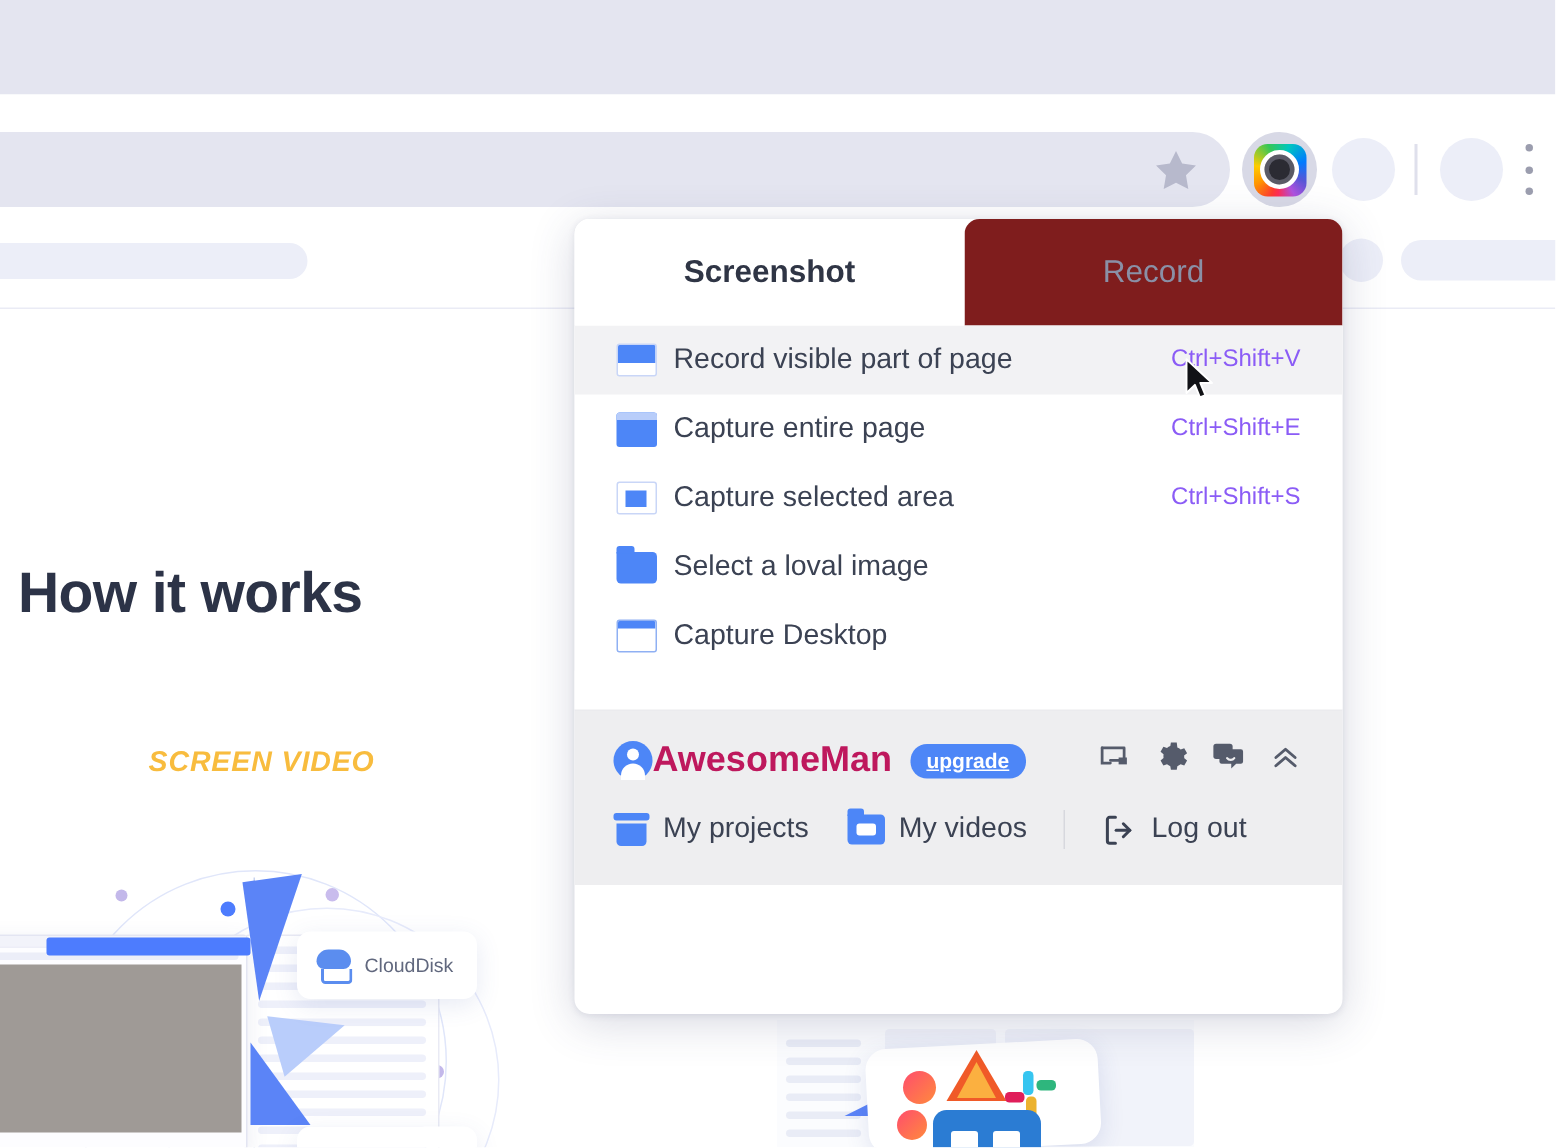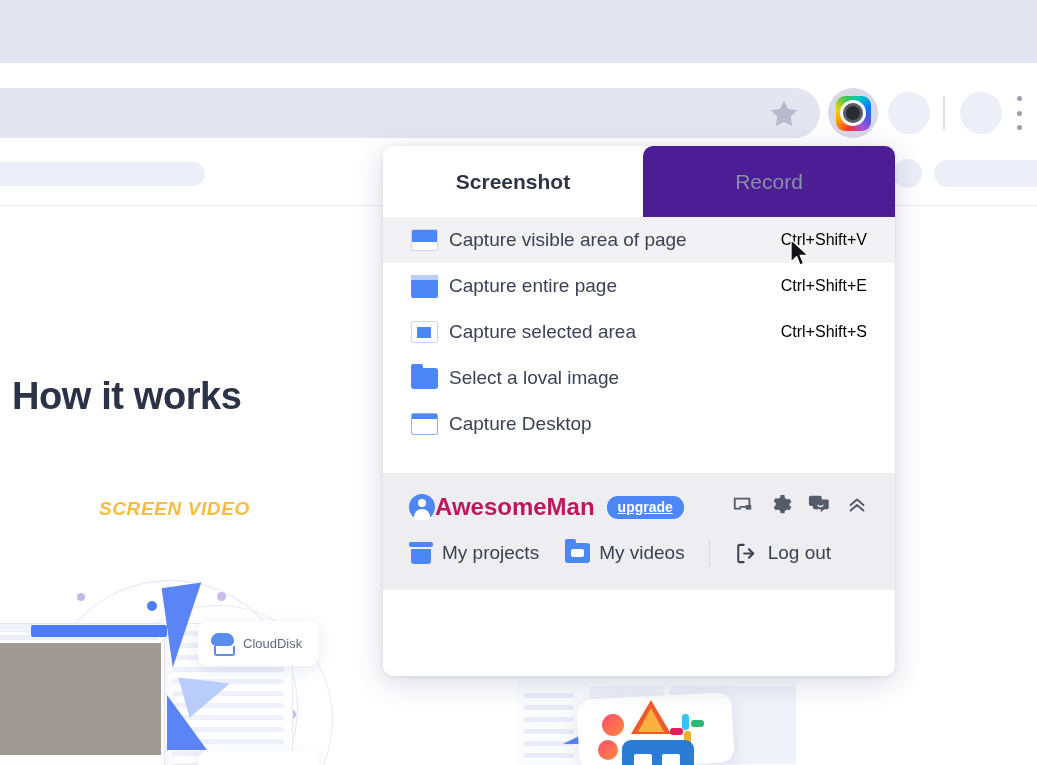--- a/index.html
+++ b/index.html
@@ -193,32 +193,32 @@
     position: absolute; top: 0; height: 71px;
     display:flex; align-items:center; justify-content:center;
     font-size: 21px; cursor: default;
   }
   .tab-screenshot {
     left: 0; width: 260px; color:#2f3545; font-weight:bold;
     background:#ffffff; border-radius: 10px 10px 0 0; z-index:2;
   }
   .tab-record {
     left: 260px; width: 252px; color:#8a90a6; font-weight:normal;
-    background:#4c1d95; border-radius: 10px 0 0 0;
+    background:#7f1d1d; border-radius: 10px 0 0 0;
   }
 
   .menu-list { background:#ffffff; padding-top: 0; }
   .mrow {
     display:flex; align-items:center; height: 46px; padding-left: 26px; padding-right: 28px;
     position: relative;
   }
   .mrow.hl { background:#f2f2f4; }
   .mrow .ico { width: 30px; flex: 0 0 30px; display:flex; align-items:center; justify-content:center; }
   .mrow .lbl { font-size: 19px; color:#3b4253; margin-left: 10px; white-space:nowrap; }
-  .mrow .sc { margin-left:auto; font-size: 16px; color:#000000; white-space:nowrap; }
+  .mrow .sc { margin-left:auto; font-size: 16px; color:#8b5cf6; white-space:nowrap; }
   .mrow.indent { padding-left: 52px; }
   .mrow.indent .lbl { font-size: 19px; }
 
   
   .ic-win { width:27px; height:22px; border:1px solid #c9d6f7; border-radius:2px; background:#fff; overflow:hidden; }
   .ic-win .top { height:4px; background:#e2e8f8; }
   .ic-win .fill { height:12px; background:#4d86f7; }
   .ic-sel { width:27px; height:22px; border:1px solid #c9d6f7; border-radius:2px; background:#fff; display:flex; align-items:center; justify-content:center;}
   .ic-sel i { display:block; width:14px; height:11px; background:#4d86f7;}
   .ic-full { width:27px; height:23px; border-radius:2px; background:#4d86f7; overflow:hidden;}
@@ -374,21 +374,21 @@
         <span>Screenshot</span>
       </div>
     </div>
 
     <div class="menu-list">
 
       <div class="mrow hl">
         <span class="ico">
           <span class="ic-win"><span class="top"></span><span class="fill" style="display:block"></span></span>
         </span>
-        <span class="lbl">Capture visible area of page</span>
+        <span class="lbl">Record visible part of page</span>
         <span class="sc">Ctrl+Shift+V</span>
       </div>
 
 
       <div class="mrow">
         <span class="ico">
           <span class="ic-full">
               <span class="top" style="display:block"></span>
             </span>
         </span>

